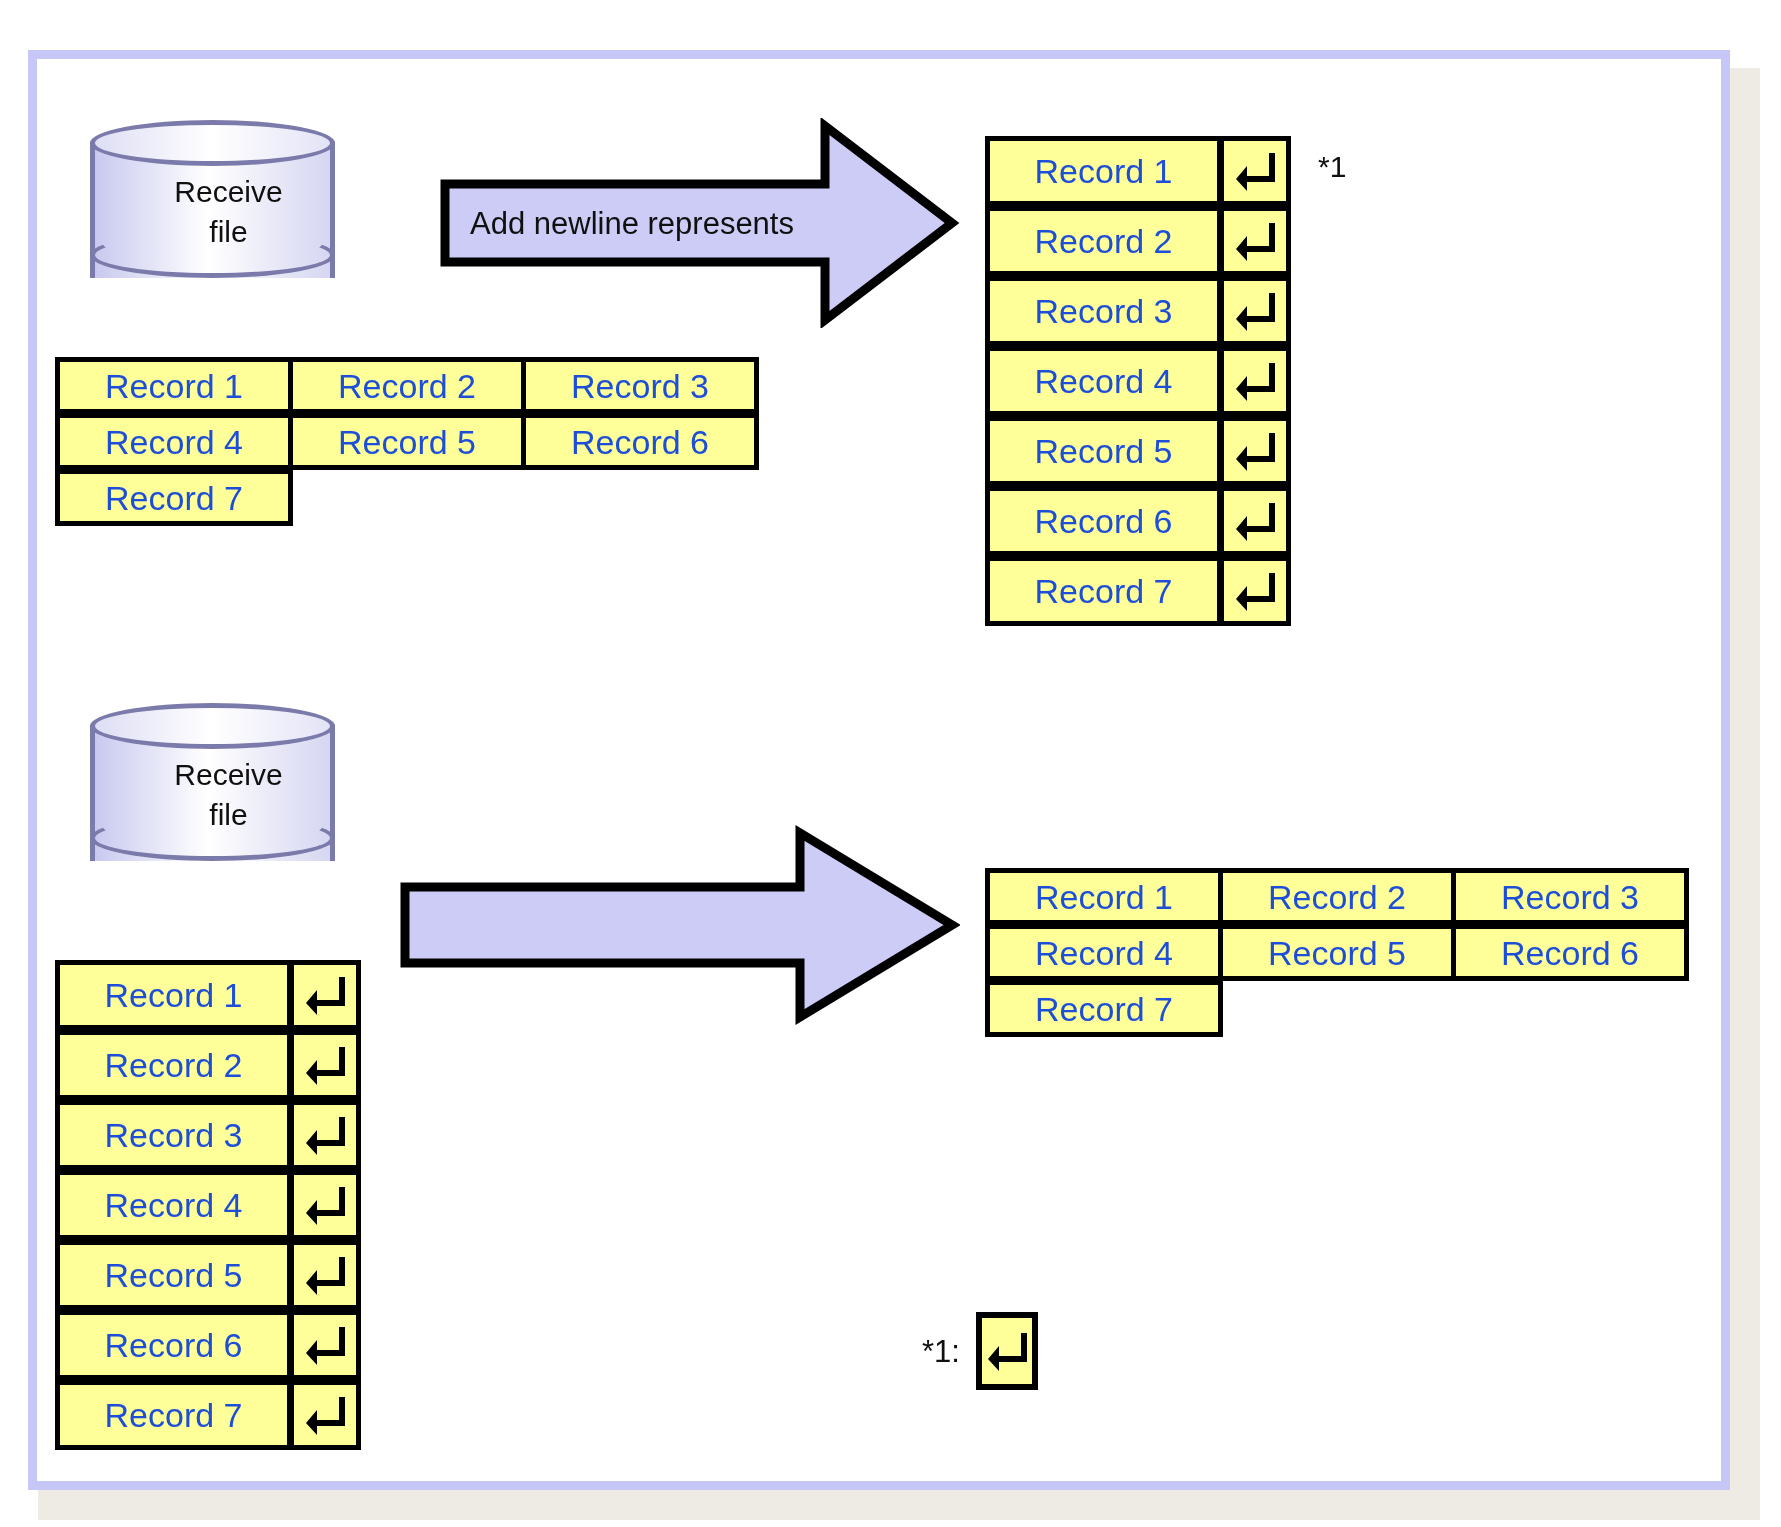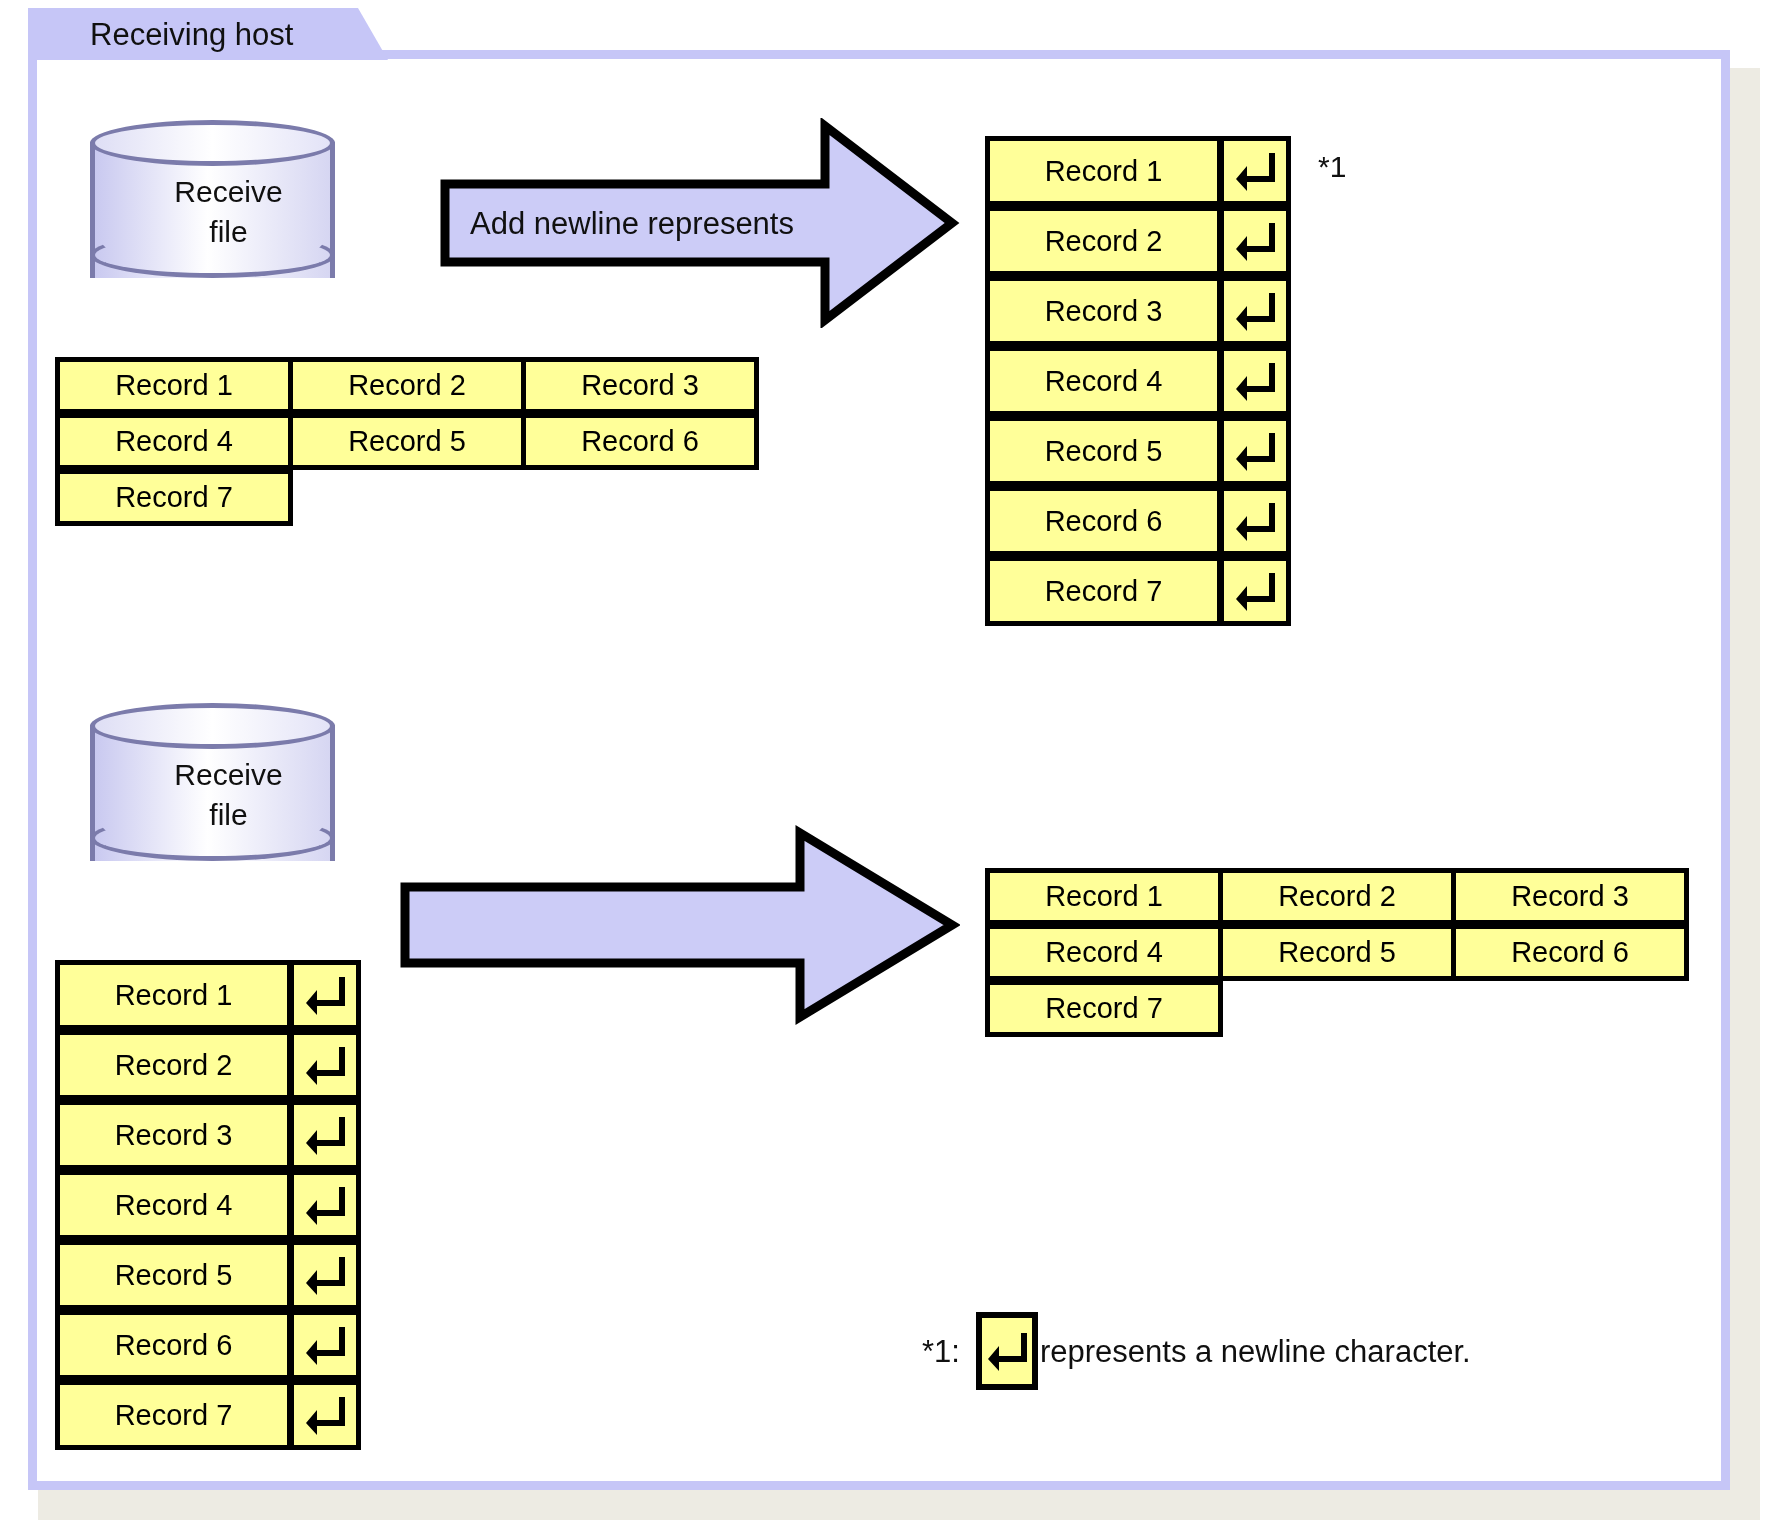--- a/index.html
+++ b/index.html
@@ -130,22 +130,22 @@
 
   
   .rec {
     position: absolute;
     background: #ffff99;
     border: 5px solid #000000;
     box-sizing: border-box;
     display: flex;
     align-items: center;
     justify-content: center;
-    font-size: 29px;
-    color: #000000;
+    font-size: 34px;
+    color: #1d4ed8;
     line-height: 1;
   }
 
   .nl {
     position: absolute;
     background: #ffff99;
     border: 5px solid #000000;
     box-sizing: border-box;
     display: flex;
     align-items: center;
@@ -191,23 +191,20 @@
 </style>
 </head>
 <body>
 
 <div id="stage">
 
   <div class="frame-shadow"></div>
 
   <div class="host-frame"></div>
 
-  <div class="host-tab">
-    <span class="host-tab-label">Receiving host</span>
-  </div>
 
   <div class="cylinder" style="left:90px; top:120px;">
     <div class="cyl-body"></div>
     <div class="cyl-bottom"></div>
     <div class="cyl-top"></div>
     <div class="cyl-label">
       <div>Receive</div>
       <div>file</div>
     </div>
   </div>
@@ -355,16 +352,15 @@
 
   <div class="rec" style="left:985px; top:980px; width:238px; height:57px;">Record 7</div>
 
   <div class="legend-row" style="left:922px; top:1312px;">
     <span class="legend-prefix">*1:</span>
     <span class="legend-box">
       <svg width="44" height="44" viewBox="0 0 44 44">
         <path d="M36 4 L36 27 L14 27 L14 17 L3 30 L14 42 L14 33 L42 33 L42 4 Z" fill="#000000"></path>
       </svg>
     </span>
-    <span class="legend-text">represents a newline character.</span>
   </div>
 
 </div>
 
 </body></html>

